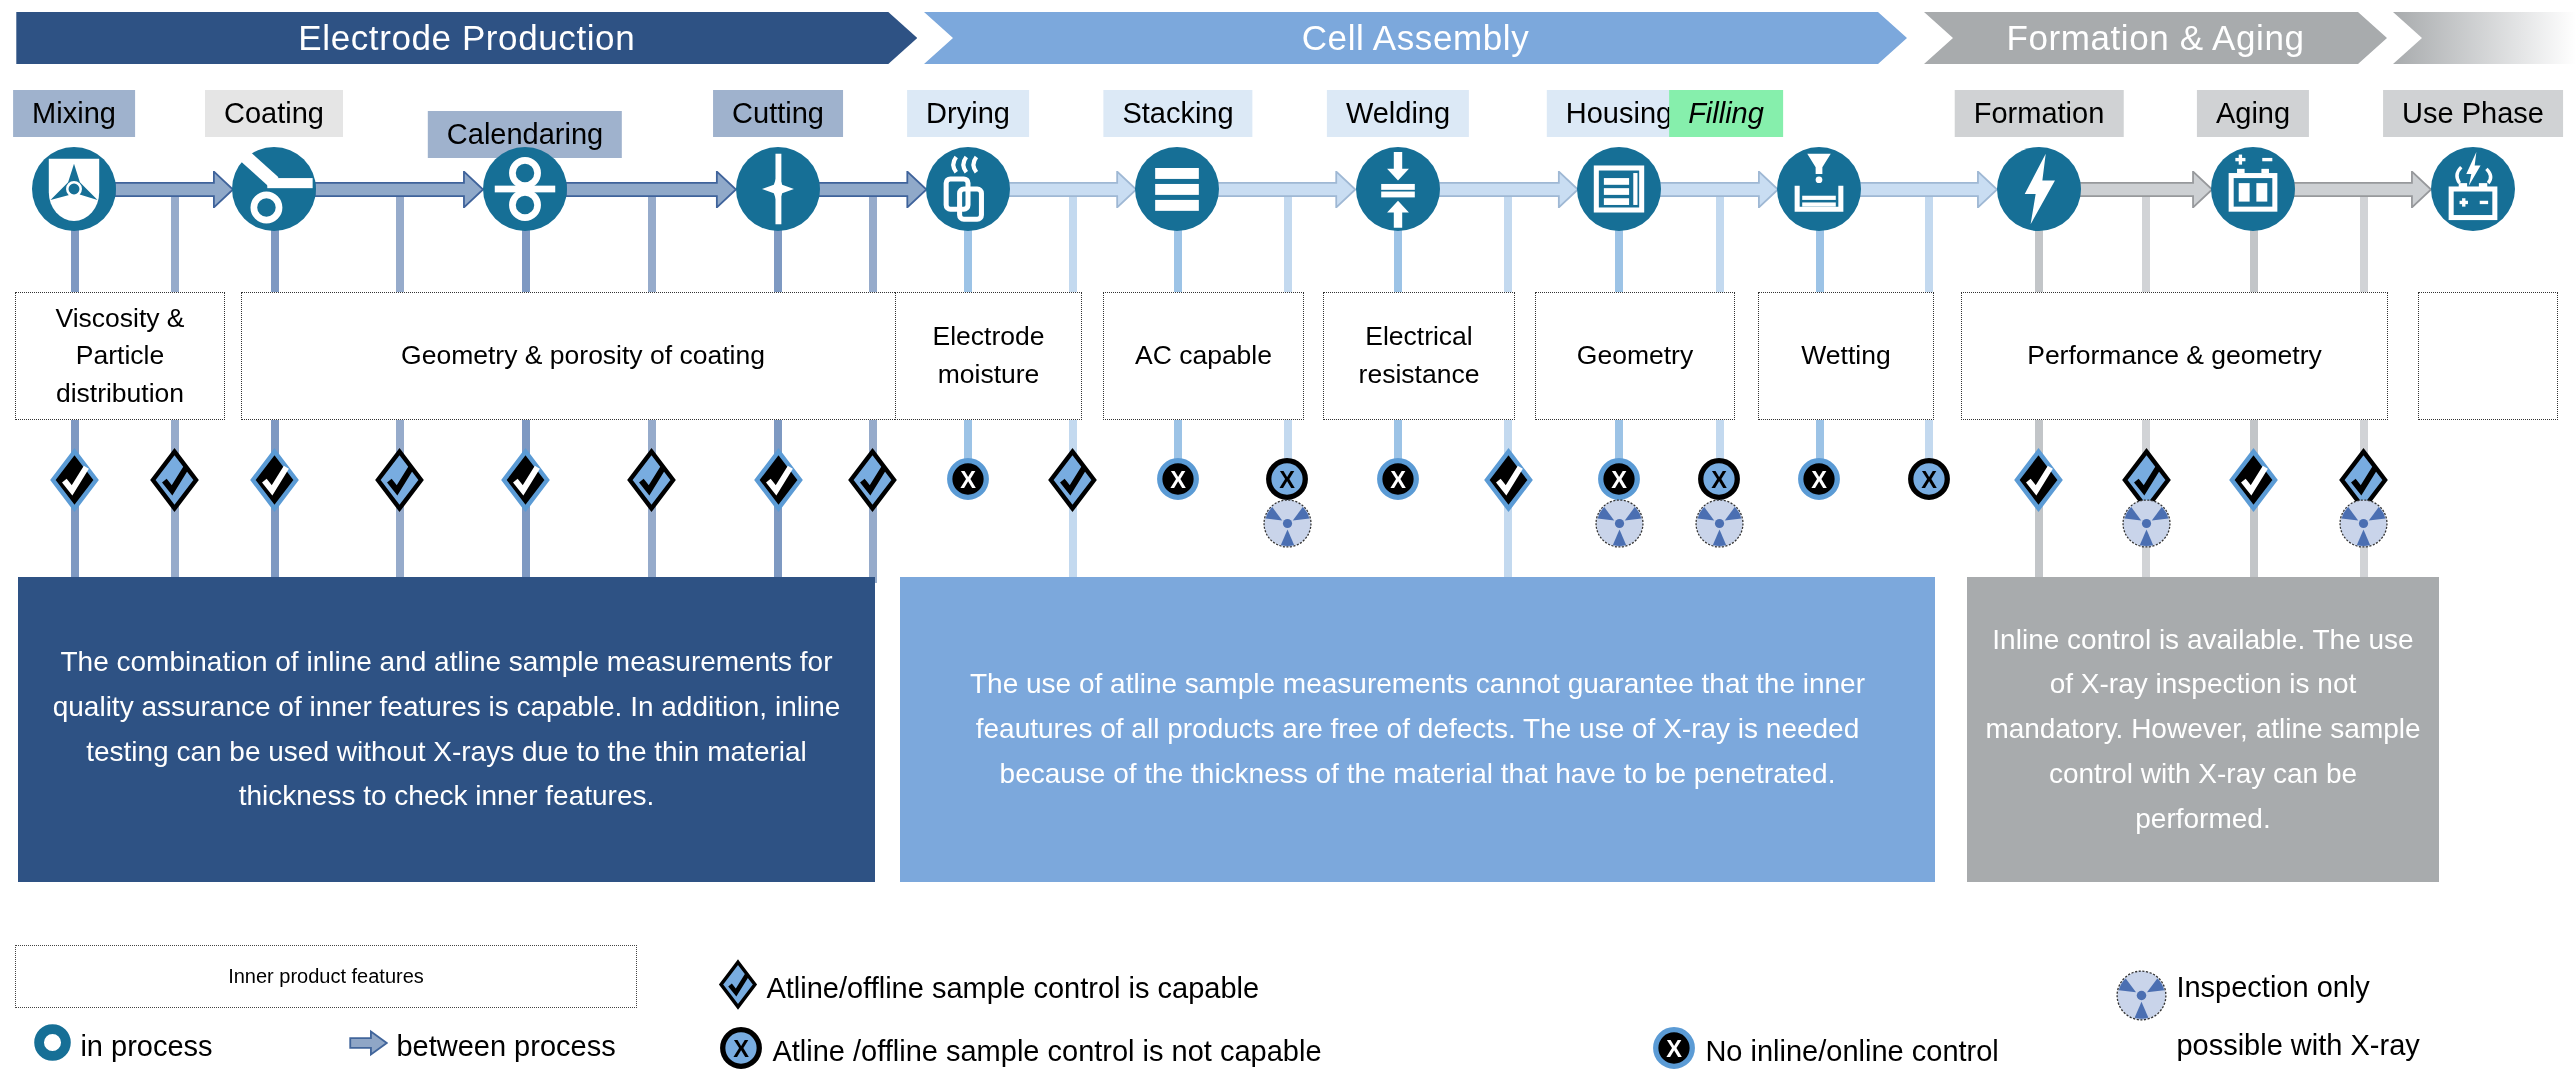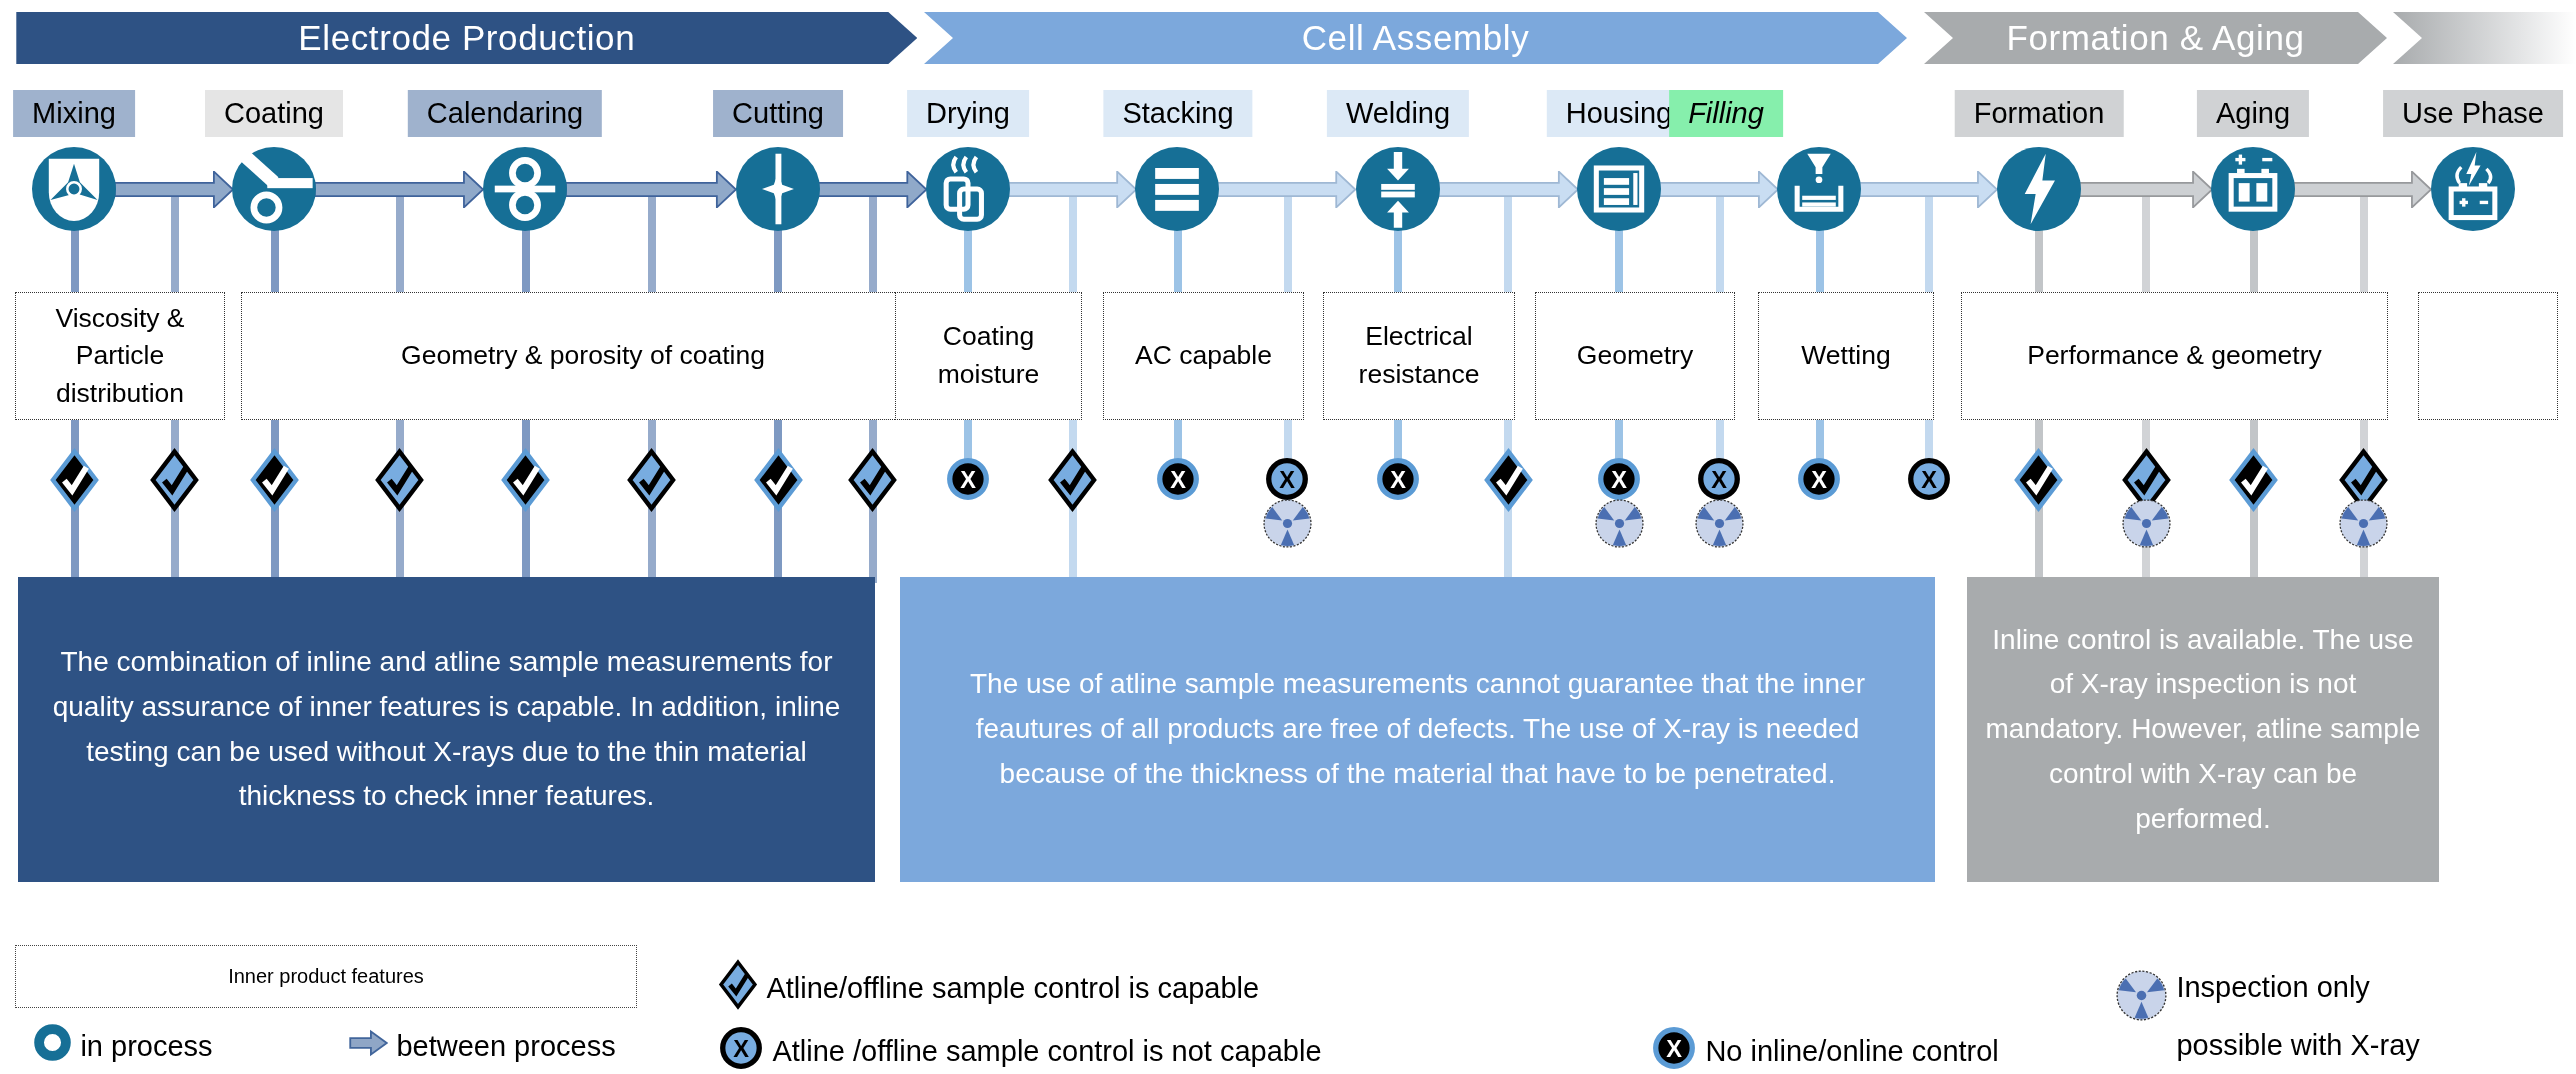--- a/index.html
+++ b/index.html
@@ -81,21 +81,21 @@
       <div class="harrow" style="left:314px;top:171px;z-index:2;"><svg width="171" height="37" viewBox="0 -31 284 62" xmlns="http://www.w3.org/2000/svg">
           <polygon points="0,-11 250,-11 250,-30 282,0 250,30 250,11 0,11" fill="#90A9C9" stroke="#3F639B" stroke-width="3"></polygon>
         </svg></div>
       <div class="icon-circle" style="left:232px;top:147px;background:#166F96;z-index:3;">
         <svg width="84" height="84" viewBox="-50 -50 100 100" xmlns="http://www.w3.org/2000/svg">
           <path d="M-40,-44 L0,-8" stroke="#fff" stroke-width="16"></path>
           <rect x="-8" y="-13" width="54" height="12" fill="#fff"></rect>
           <circle cx="-9" cy="22" r="15" fill="none" stroke="#fff" stroke-width="8"></circle>
         </svg>
       </div>
-      <div class="step-label" style="left:505px;background:#9FB2CD;z-index:3;"><span>Calendaring</span></div>
+      <div class="step-label" style="left:525px;background:#9FB2CD;z-index:3;margin-top:21px;"><span>Calendaring</span></div>
       <div class="harrow" style="left:565px;top:171px;z-index:2;"><svg width="173" height="37" viewBox="0 -31 287 62" xmlns="http://www.w3.org/2000/svg">
           <polygon points="0,-11 253,-11 253,-30 285,0 253,30 253,11 0,11" fill="#90A9C9" stroke="#3F639B" stroke-width="3"></polygon>
         </svg></div>
       <div class="icon-circle" style="left:483px;top:147px;background:#166F96;z-index:3;">
         <svg width="84" height="84" viewBox="-50 -50 100 100" xmlns="http://www.w3.org/2000/svg">
           <circle cx="0" cy="-19" r="15" fill="none" stroke="#fff" stroke-width="8"></circle>
           <circle cx="0" cy="19" r="15" fill="none" stroke="#fff" stroke-width="8"></circle>
           <rect x="-36" y="-4" width="72" height="8" fill="#fff"></rect>
         </svg>
       </div>
@@ -212,21 +212,21 @@
           <rect x="8" y="14" width="10" height="4" fill="#fff"></rect>
         </svg>
       </div>
       <div class="meas-box" style="left:15px;width:210px;">
         <span>Viscosity &amp; Particle distribution</span>
       </div>
       <div class="meas-box" style="left:241px;width:684px;">
         <span>Geometry &amp; porosity of coating</span>
       </div>
       <div class="meas-box" style="left:895px;width:187px;">
-        <span>Coating moisture</span>
+        <span>Electrode moisture</span>
       </div>
       <div class="meas-box" style="left:1103px;width:201px;">
         <span>AC capable</span>
       </div>
       <div class="meas-box" style="left:1323px;width:192px;">
         <span>Electrical resistance</span>
       </div>
       <div class="meas-box" style="left:1535px;width:200px;">
         <span>Geometry</span>
       </div>

